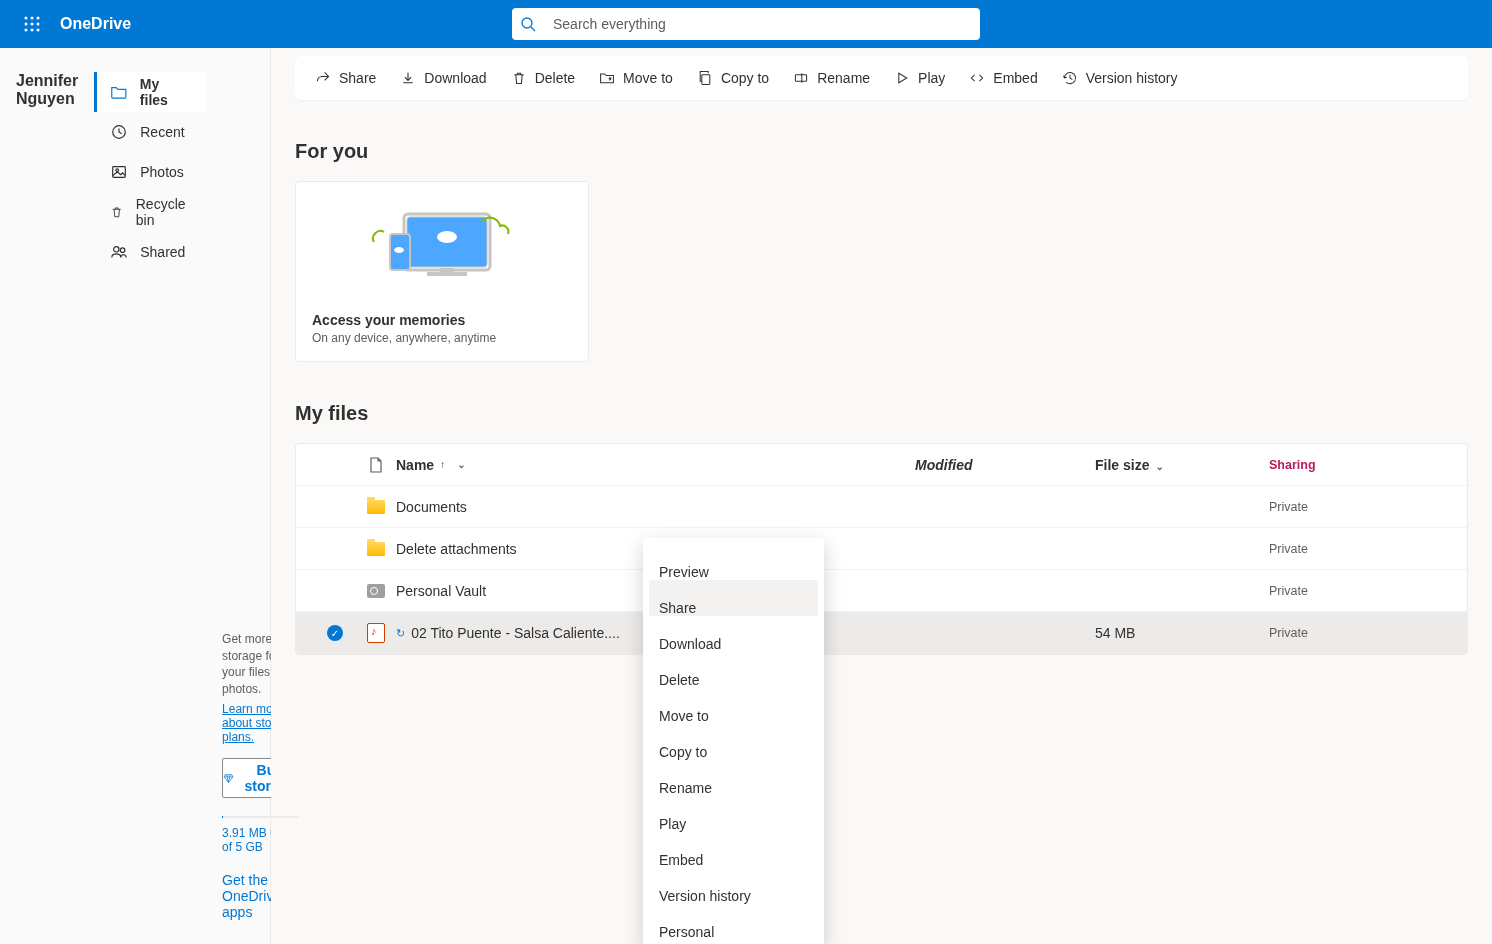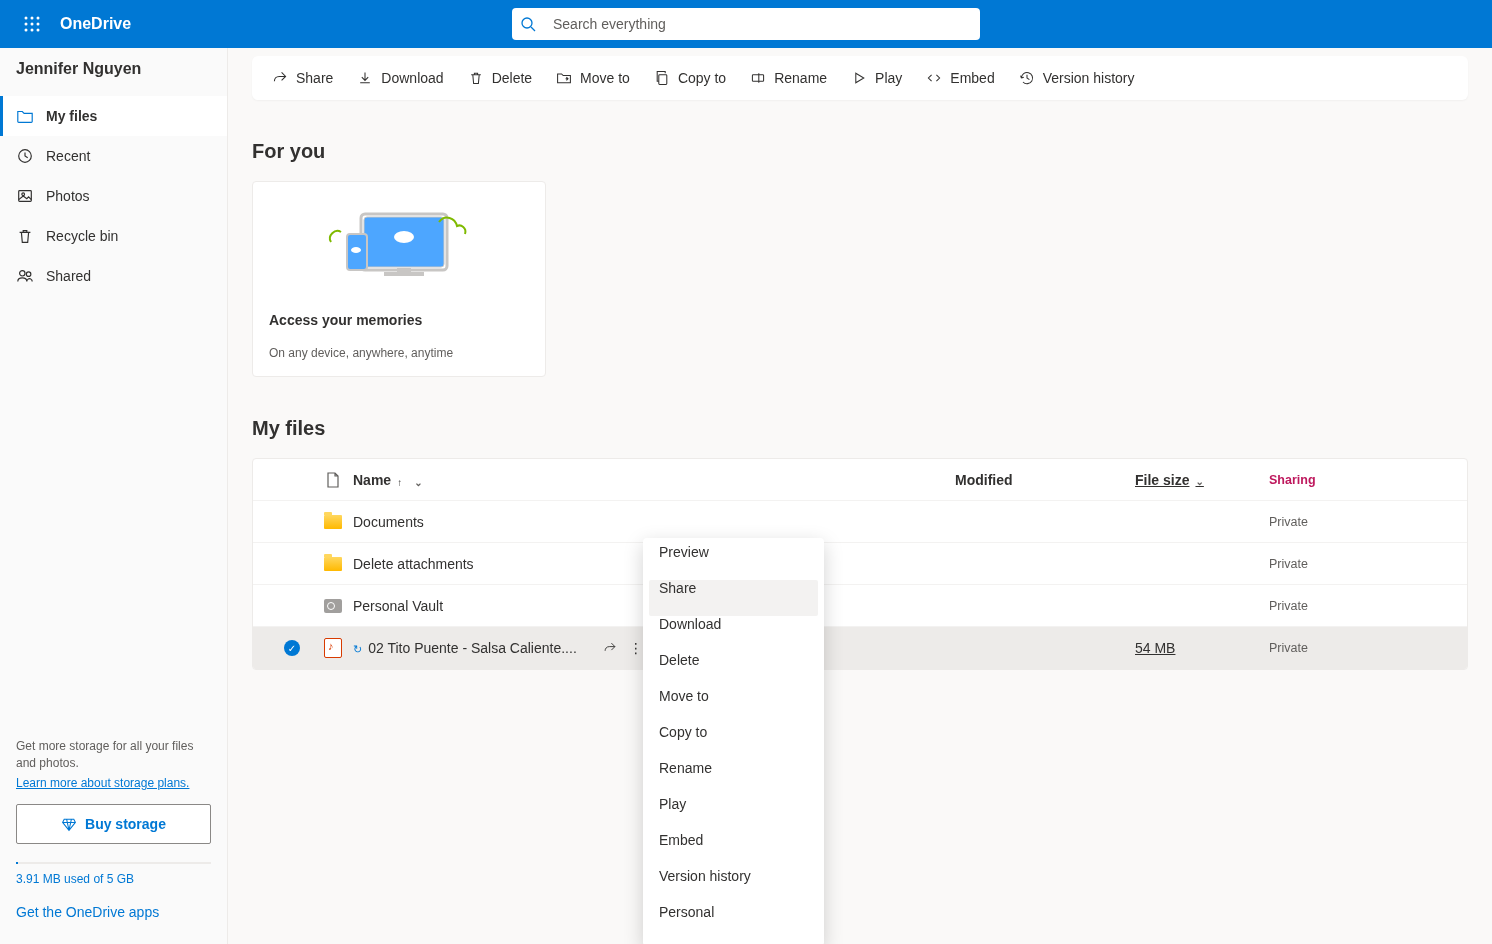--- a/index.html
+++ b/index.html
@@ -63,26 +63,26 @@
       color: #323130;
     }
     .search-input::placeholder { color: #605e5c; }
     
     
     .layout {
       display: flex;
       height: calc(944px - 48px);
     }
     .sidebar {
-      width: 228px;
+      width: 271px;
       border-right: 1px solid #edebe9;
       background: #fafafa;
       display: flex;
-      flex-direction: column;
-      padding-top: 12px;
+      flex-direction: row;
+      padding-top: 24px;
     }
     .user-name {
       padding: 0 16px 18px 16px;
       font-size: 16px;
       font-weight: 600;
     }
     .nav { padding: 0; }
     .nav-item {
       display: flex;
       align-items: center;
@@ -202,44 +202,44 @@
       height: 120px;
       display: flex;
       align-items: center;
       justify-content: center;
       position: relative;
     }
     .card-body {
       padding: 10px 16px 16px 16px;
     }
     .card-title { font-weight: 600; font-size: 14px; }
-    .card-sub { font-size: 12px; color: #605e5c; margin-top: 18px; }
+    .card-sub { font-size: 12px; color: #605e5c; margin-top: 3px; }
     
     
     .table {
       background: #fff;
       border: 1px solid #edebe9;
       border-radius: 4px;
       overflow: hidden;
     }
     .row {
       display: flex;
       align-items: center;
       height: 42px;
       border-bottom: 1px solid #f3f2f1;
       padding: 0 18px;
     }
     .row.header { font-weight: 600; font-size: 14px; }
     .row:last-child { border-bottom: none; }
     .row.selected { background: #edebe9; }
     .col-check { width: 42px; display: flex; justify-content: center; }
     .col-icon { width: 40px; display: flex; justify-content: center; }
-    .col-name { flex: 1; display: flex; align-items: flex-end; gap: 6px; }
-    .col-mod { width: 180px; }
-    .col-size { width: 134px; text-decoration: underline; }
+    .col-name { flex: 1; display: flex; align-items: center; gap: 6px; }
+    .col-mod { width: 180px; font-style: italic; }
+    .col-size { width: 174px; }
     .col-share { width: 180px; font-size: 12.5px; color: #605e5c; }
     .col-actions { width: 60px; display:flex; gap:12px; align-items:center; justify-content:flex-end; }
     .sort-icon { font-size: 10px; }
     
     .folder-icon {
       width: 18px; height: 14px;
       background: linear-gradient(#ffd75e,#ffb900);
       border-radius: 1px;
       position: relative;
     }
@@ -283,21 +283,21 @@
       top: 538px;
       background:#fff;
       border-radius:4px;
       box-shadow: 0 6px 20px rgba(0,0,0,0.18);
       padding: 6px;
       width: 181px;
       z-index: 100;
     }
     .ctx-item {
       height: 36px;
-      display:flex; align-items:flex-start;
+      display:flex; align-items:flex-end;
       padding: 0 10px;
       cursor:pointer;
       border-radius:2px;
     }
     .ctx-item.hover { background:#f3f2f1; }
     
     .chev { font-size:10px; color:#605e5c; margin-left:6px; }
     
     .file-link { cursor:pointer; }
     

